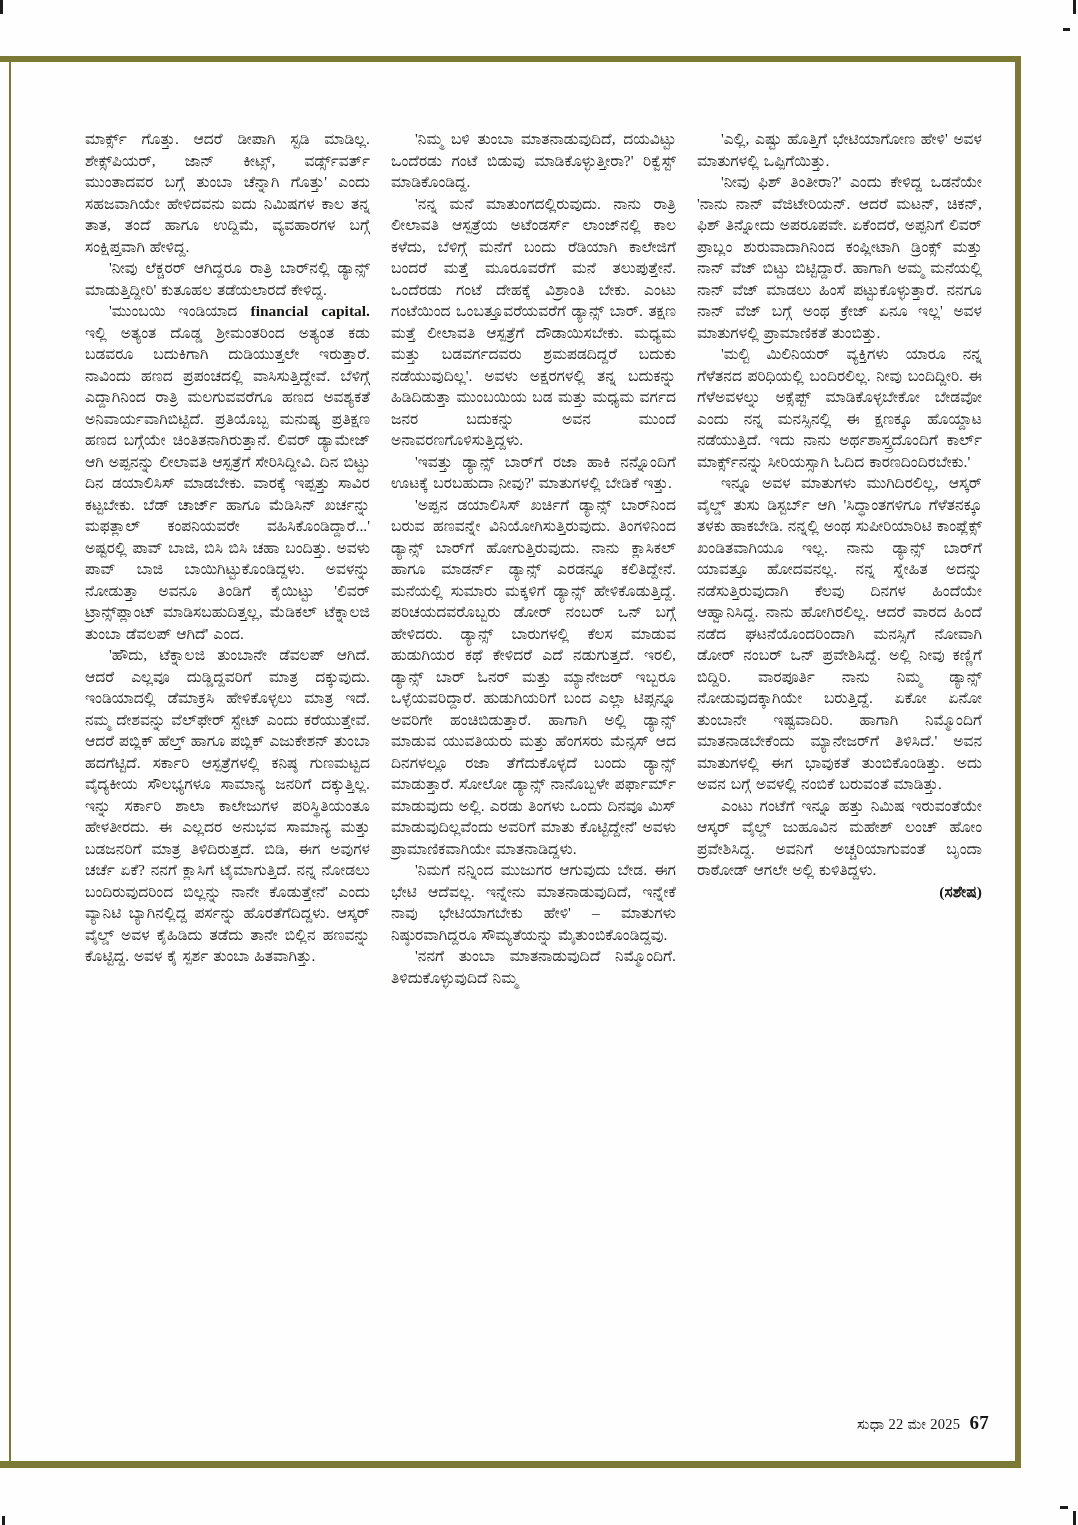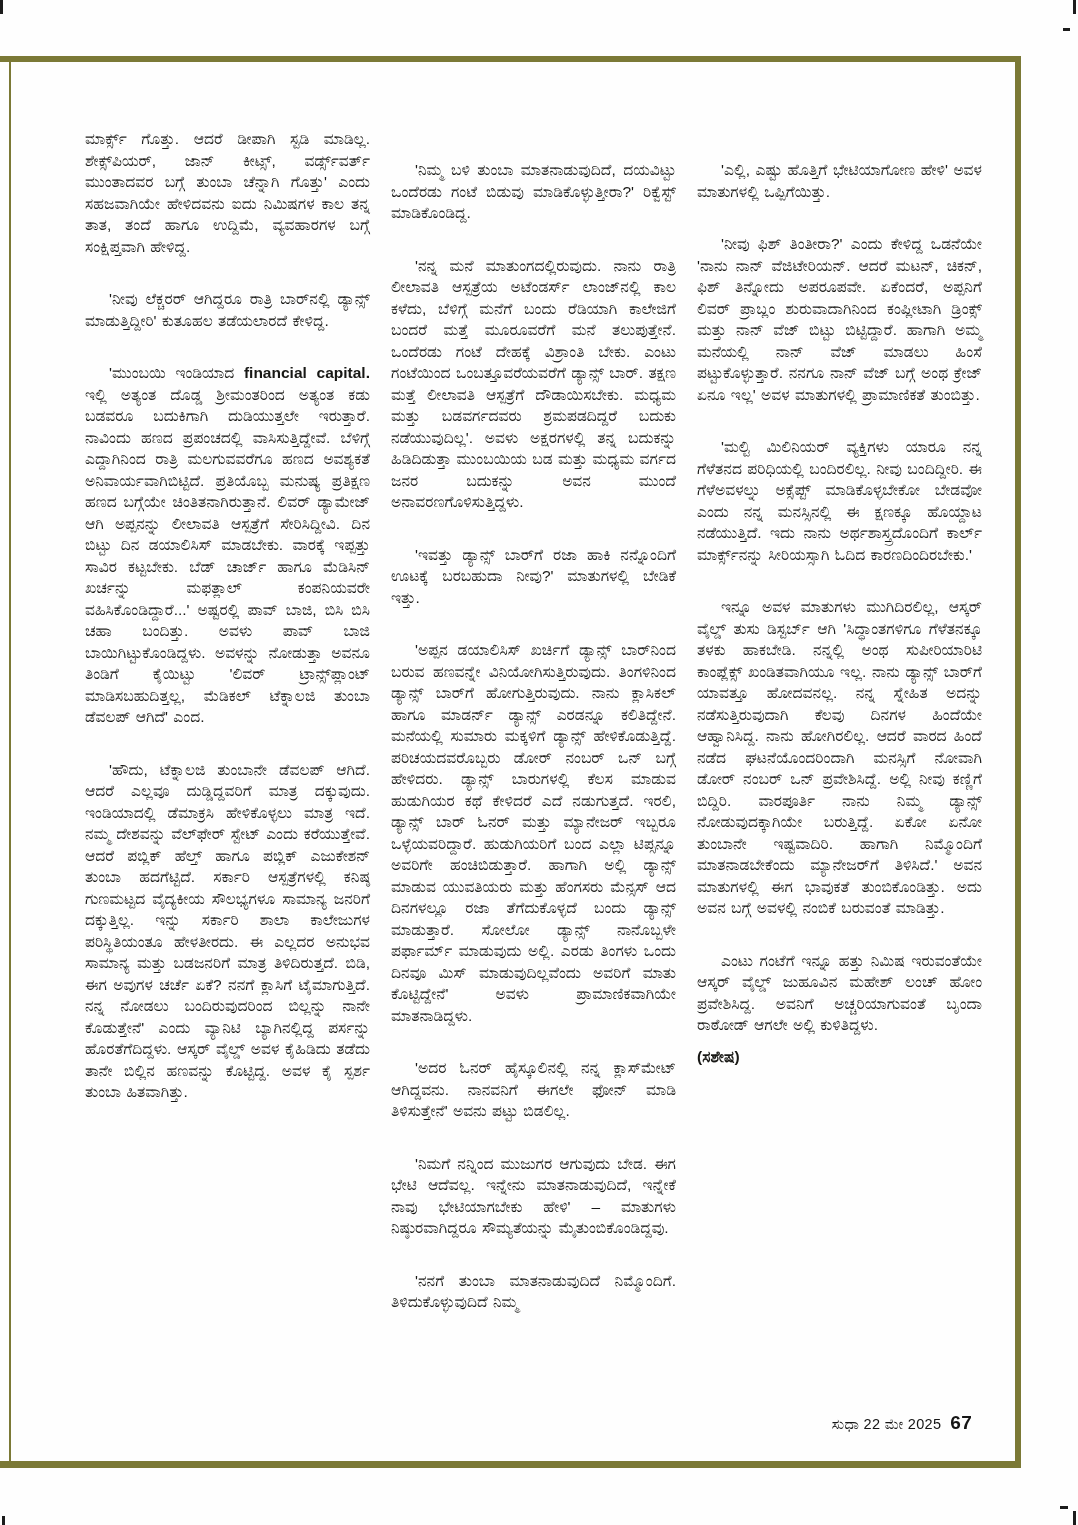--- a/index.html
+++ b/index.html
@@ -1,21 +1,21 @@
 <!DOCTYPE html>
 <html><head>
 <meta charset="utf-8">
 <style>
   html,body{margin:0;padding:0;background:#ffffff;}
   .sheet{
     position:relative;
     width:1078px;height:1525px;
     background:#fefefe;
     overflow:hidden;
-    font-family:Liberation Sans, sans-serif;
+    font-family:Liberation Serif, serif;
     color:#181815;
   }
   
   .border-top{position:absolute;left:0;top:56px;width:1021px;height:6px;}
   .border-right{position:absolute;left:1015px;top:56px;width:6px;height:1412px;}
   .border-bottom{position:absolute;left:0;top:1461px;width:1021px;height:7px;}
   .border-left{position:absolute;left:9px;top:56px;width:2px;height:1412px;}
   
   .mark{position:absolute;background:#1c1c1c;}
   .mark.tl{left:0;top:0;width:3px;height:14px;}
@@ -31,26 +31,26 @@
   }
   .col{width:285px;flex:0 0 285px;}
   .para{
     margin:0;
     font-size:15.5px;
     line-height:21.5px;
     text-align:justify;
     text-justify:inter-word;
     word-spacing:1px;
   }
-  .para.indent{text-indent:24px;margin-top:31px;}
-  .para.right{font-weight:bold;margin-top:10px;}
+  .para.indent{text-indent:24px;}
+  .para.right{text-align:right;font-weight:bold;}
 
   .footer{
     position:absolute;
-    top:1412px;right:106px;
+    top:1412px;right:89px;
     font-size:14.5px;
     letter-spacing:.3px;
     color:#151515;
     display:flex;align-items:baseline;gap:9px;
   }
   .footer .pageno{font-weight:bold;font-size:19px;}
 </style>
 </head>
 <body>
 
@@ -73,21 +73,20 @@
         <p class="para"><span>ಮಾರ್ಕ್ಸ್ ಗೊತ್ತು. ಆದರೆ ಡೀಪಾಗಿ ಸ್ಟಡಿ ಮಾಡಿಲ್ಲ. ಶೇಕ್ಸ್‌ಪಿಯರ್, ಜಾನ್ ಕೀಟ್ಸ್, ವರ್ಡ್ಸ್‌ವರ್ತ್ ಮುಂತಾದವರ ಬಗ್ಗೆ ತುಂಬಾ ಚೆನ್ನಾಗಿ ಗೊತ್ತು' ಎಂದು ಸಹಜವಾಗಿಯೇ ಹೇಳಿದವನು ಐದು ನಿಮಿಷಗಳ ಕಾಲ ತನ್ನ ತಾತ, ತಂದೆ ಹಾಗೂ ಉದ್ದಿಮೆ, ವ್ಯವಹಾರಗಳ ಬಗ್ಗೆ ಸಂಕ್ಷಿಪ್ತವಾಗಿ ಹೇಳಿದ್ದ.</span></p>
         <p class="para indent"><span>'ನೀವು ಲೆಕ್ಚರರ್ ಆಗಿದ್ದರೂ ರಾತ್ರಿ ಬಾರ್‌ನಲ್ಲಿ ಡ್ಯಾನ್ಸ್ ಮಾಡುತ್ತಿದ್ದೀರಿ' ಕುತೂಹಲ ತಡೆಯಲಾರದೆ ಕೇಳಿದ್ದ.</span></p>
         <p class="para indent"><span>'ಮುಂಬಯಿ ಇಂಡಿಯಾದ </span><span style="font-weight: bold;">financial capital.</span><span> ಇಲ್ಲಿ ಅತ್ಯಂತ ದೊಡ್ಡ ಶ್ರೀಮಂತರಿಂದ ಅತ್ಯಂತ ಕಡು ಬಡವರೂ ಬದುಕಿಗಾಗಿ ದುಡಿಯುತ್ತಲೇ ಇರುತ್ತಾರೆ. ನಾವಿಂದು ಹಣದ ಪ್ರಪಂಚದಲ್ಲಿ ವಾಸಿಸುತ್ತಿದ್ದೇವೆ. ಬೆಳಿಗ್ಗೆ ಎದ್ದಾಗಿನಿಂದ ರಾತ್ರಿ ಮಲಗುವವರೆಗೂ ಹಣದ ಅವಶ್ಯಕತೆ ಅನಿವಾರ್ಯವಾಗಿಬಿಟ್ಟಿದೆ. ಪ್ರತಿಯೊಬ್ಬ ಮನುಷ್ಯ ಪ್ರತಿಕ್ಷಣ ಹಣದ ಬಗ್ಗೆಯೇ ಚಿಂತಿತನಾಗಿರುತ್ತಾನೆ. ಲಿವರ್ ಡ್ಯಾಮೇಜ್ ಆಗಿ ಅಪ್ಪನನ್ನು ಲೀಲಾವತಿ ಆಸ್ಪತ್ರೆಗೆ ಸೇರಿಸಿದ್ದೀವಿ. ದಿನ ಬಿಟ್ಟು ದಿನ ಡಯಾಲಿಸಿಸ್ ಮಾಡಬೇಕು. ವಾರಕ್ಕೆ ಇಪ್ಪತ್ತು ಸಾವಿರ ಕಟ್ಟಬೇಕು. ಬೆಡ್ ಚಾರ್ಜ್ ಹಾಗೂ ಮೆಡಿಸಿನ್ ಖರ್ಚನ್ನು ಮಫತ್ಲಾಲ್ ಕಂಪನಿಯವರೇ ವಹಿಸಿಕೊಂಡಿದ್ದಾರೆ...' ಅಷ್ಟರಲ್ಲಿ ಪಾವ್ ಬಾಜಿ, ಬಿಸಿ ಬಿಸಿ ಚಹಾ ಬಂದಿತ್ತು. ಅವಳು ಪಾವ್ ಬಾಜಿ ಬಾಯಿಗಿಟ್ಟುಕೊಂಡಿದ್ದಳು. ಅವಳನ್ನು ನೋಡುತ್ತಾ ಅವನೂ ತಿಂಡಿಗೆ ಕೈಯಿಟ್ಟು 'ಲಿವರ್ ಟ್ರಾನ್ಸ್‌ಪ್ಲಾಂಟ್ ಮಾಡಿಸಬಹುದಿತ್ತಲ್ಲ, ಮೆಡಿಕಲ್ ಟೆಕ್ನಾಲಜಿ ತುಂಬಾ ಡೆವಲಪ್ ಆಗಿದೆ' ಎಂದ.</span></p>
         <p class="para indent"><span>'ಹೌದು, ಟೆಕ್ನಾಲಜಿ ತುಂಬಾನೇ ಡೆವಲಪ್ ಆಗಿದೆ. ಆದರೆ ಎಲ್ಲವೂ ದುಡ್ಡಿದ್ದವರಿಗೆ ಮಾತ್ರ ದಕ್ಕುವುದು. ಇಂಡಿಯಾದಲ್ಲಿ ಡೆಮಾಕ್ರಸಿ ಹೇಳಿಕೊಳ್ಳಲು ಮಾತ್ರ ಇದೆ. ನಮ್ಮ ದೇಶವನ್ನು ವೆಲ್‌ಫೇರ್ ಸ್ಟೇಟ್ ಎಂದು ಕರೆಯುತ್ತೇವೆ. ಆದರೆ ಪಬ್ಲಿಕ್ ಹೆಲ್ತ್ ಹಾಗೂ ಪಬ್ಲಿಕ್ ಎಜುಕೇಶನ್ ತುಂಬಾ ಹದಗೆಟ್ಟಿದೆ. ಸರ್ಕಾರಿ ಆಸ್ಪತ್ರೆಗಳಲ್ಲಿ ಕನಿಷ್ಠ ಗುಣಮಟ್ಟದ ವೈದ್ಯಕೀಯ ಸೌಲಭ್ಯಗಳೂ ಸಾಮಾನ್ಯ ಜನರಿಗೆ ದಕ್ಕುತ್ತಿಲ್ಲ. ಇನ್ನು ಸರ್ಕಾರಿ ಶಾಲಾ ಕಾಲೇಜುಗಳ ಪರಿಸ್ಥಿತಿಯಂತೂ ಹೇಳತೀರದು. ಈ ಎಲ್ಲದರ ಅನುಭವ ಸಾಮಾನ್ಯ ಮತ್ತು ಬಡಜನರಿಗೆ ಮಾತ್ರ ತಿಳಿದಿರುತ್ತದೆ. ಬಿಡಿ, ಈಗ ಅವುಗಳ ಚರ್ಚೆ ಏಕೆ? ನನಗೆ ಕ್ಲಾಸಿಗೆ ಟೈಮಾಗುತ್ತಿದೆ. ನನ್ನ ನೋಡಲು ಬಂದಿರುವುದರಿಂದ ಬಿಲ್ಲನ್ನು ನಾನೇ ಕೊಡುತ್ತೇನೆ' ಎಂದು ವ್ಯಾನಿಟಿ ಬ್ಯಾಗಿನಲ್ಲಿದ್ದ ಪರ್ಸನ್ನು ಹೊರತೆಗೆದಿದ್ದಳು. ಆಸ್ಕರ್ ವೈಲ್ಡ್ ಅವಳ ಕೈಹಿಡಿದು ತಡೆದು ತಾನೇ ಬಿಲ್ಲಿನ ಹಣವನ್ನು ಕೊಟ್ಟಿದ್ದ. ಅವಳ ಕೈ ಸ್ಪರ್ಶ ತುಂಬಾ ಹಿತವಾಗಿತ್ತು.</span></p>
       </div>
     <div class="col">
         <p class="para indent"><span>'ನಿಮ್ಮ ಬಳಿ ತುಂಬಾ ಮಾತನಾಡುವುದಿದೆ, ದಯವಿಟ್ಟು ಒಂದೆರಡು ಗಂಟೆ ಬಿಡುವು ಮಾಡಿಕೊಳ್ಳುತ್ತೀರಾ?' ರಿಕ್ವೆಸ್ಟ್ ಮಾಡಿಕೊಂಡಿದ್ದ.</span></p>
         <p class="para indent"><span>'ನನ್ನ ಮನೆ ಮಾತುಂಗದಲ್ಲಿರುವುದು. ನಾನು ರಾತ್ರಿ ಲೀಲಾವತಿ ಆಸ್ಪತ್ರೆಯ ಅಟೆಂಡರ್ಸ್ ಲಾಂಜ್‌ನಲ್ಲಿ ಕಾಲ ಕಳೆದು, ಬೆಳಿಗ್ಗೆ ಮನೆಗೆ ಬಂದು ರೆಡಿಯಾಗಿ ಕಾಲೇಜಿಗೆ ಬಂದರೆ ಮತ್ತೆ ಮೂರೂವರೆಗೆ ಮನೆ ತಲುಪುತ್ತೇನೆ. ಒಂದೆರಡು ಗಂಟೆ ದೇಹಕ್ಕೆ ವಿಶ್ರಾಂತಿ ಬೇಕು. ಎಂಟು ಗಂಟೆಯಿಂದ ಒಂಬತ್ತೂವರೆಯವರೆಗೆ ಡ್ಯಾನ್ಸ್ ಬಾರ್. ತಕ್ಷಣ ಮತ್ತೆ ಲೀಲಾವತಿ ಆಸ್ಪತ್ರೆಗೆ ದೌಡಾಯಿಸಬೇಕು. ಮಧ್ಯಮ ಮತ್ತು ಬಡವರ್ಗದವರು ಶ್ರಮಪಡದಿದ್ದರೆ ಬದುಕು ನಡೆಯುವುದಿಲ್ಲ'. ಅವಳು ಅಕ್ಷರಗಳಲ್ಲಿ ತನ್ನ ಬದುಕನ್ನು ಹಿಡಿದಿಡುತ್ತಾ ಮುಂಬಯಿಯ ಬಡ ಮತ್ತು ಮಧ್ಯಮ ವರ್ಗದ ಜನರ ಬದುಕನ್ನು ಅವನ ಮುಂದೆ ಅನಾವರಣಗೊಳಿಸುತ್ತಿದ್ದಳು.</span></p>
         <p class="para indent"><span>'ಇವತ್ತು ಡ್ಯಾನ್ಸ್ ಬಾರ್‌ಗೆ ರಜಾ ಹಾಕಿ ನನ್ನೊಂದಿಗೆ ಊಟಕ್ಕೆ ಬರಬಹುದಾ ನೀವು?' ಮಾತುಗಳಲ್ಲಿ ಬೇಡಿಕೆ ಇತ್ತು.</span></p>
         <p class="para indent"><span>'ಅಪ್ಪನ ಡಯಾಲಿಸಿಸ್ ಖರ್ಚಿಗೆ ಡ್ಯಾನ್ಸ್ ಬಾರ್‌ನಿಂದ ಬರುವ ಹಣವನ್ನೇ ವಿನಿಯೋಗಿಸುತ್ತಿರುವುದು. ತಿಂಗಳಿನಿಂದ ಡ್ಯಾನ್ಸ್ ಬಾರ್‌ಗೆ ಹೋಗುತ್ತಿರುವುದು. ನಾನು ಕ್ಲಾಸಿಕಲ್ ಹಾಗೂ ಮಾಡರ್ನ್ ಡ್ಯಾನ್ಸ್ ಎರಡನ್ನೂ ಕಲಿತಿದ್ದೇನೆ. ಮನೆಯಲ್ಲಿ ಸುಮಾರು ಮಕ್ಕಳಿಗೆ ಡ್ಯಾನ್ಸ್ ಹೇಳಿಕೊಡುತ್ತಿದ್ದೆ. ಪರಿಚಯದವರೊಬ್ಬರು ಡೋರ್ ನಂಬರ್ ಒನ್ ಬಗ್ಗೆ ಹೇಳಿದರು. ಡ್ಯಾನ್ಸ್ ಬಾರುಗಳಲ್ಲಿ ಕೆಲಸ ಮಾಡುವ ಹುಡುಗಿಯರ ಕಥೆ ಕೇಳಿದರೆ ಎದೆ ನಡುಗುತ್ತದೆ. ಇರಲಿ, ಡ್ಯಾನ್ಸ್ ಬಾರ್ ಓನರ್ ಮತ್ತು ಮ್ಯಾನೇಜರ್ ಇಬ್ಬರೂ ಒಳ್ಳೆಯವರಿದ್ದಾರೆ. ಹುಡುಗಿಯರಿಗೆ ಬಂದ ಎಲ್ಲಾ ಟಿಪ್ಸನ್ನೂ ಅವರಿಗೇ ಹಂಚಿಬಿಡುತ್ತಾರೆ. ಹಾಗಾಗಿ ಅಲ್ಲಿ ಡ್ಯಾನ್ಸ್ ಮಾಡುವ ಯುವತಿಯರು ಮತ್ತು ಹೆಂಗಸರು ಮೆನ್ಸಸ್ ಆದ ದಿನಗಳಲ್ಲೂ ರಜಾ ತೆಗೆದುಕೊಳ್ಳದೆ ಬಂದು ಡ್ಯಾನ್ಸ್ ಮಾಡುತ್ತಾರೆ. ಸೋಲೋ ಡ್ಯಾನ್ಸ್ ನಾನೊಬ್ಬಳೇ ಪರ್ಫಾರ್ಮ್ ಮಾಡುವುದು ಅಲ್ಲಿ. ಎರಡು ತಿಂಗಳು ಒಂದು ದಿನವೂ ಮಿಸ್ ಮಾಡುವುದಿಲ್ಲವೆಂದು ಅವರಿಗೆ ಮಾತು ಕೊಟ್ಟಿದ್ದೇನೆ' ಅವಳು ಪ್ರಾಮಾಣಿಕವಾಗಿಯೇ ಮಾತನಾಡಿದ್ದಳು.</span></p>
-        <p class="para indent"><span>'ಅದರ ಓನರ್ ಹೈಸ್ಕೂಲಿನಲ್ಲಿ ನನ್ನ ಕ್ಲಾಸ್‌ಮೇಟ್ ಆಗಿದ್ದವನು. ನಾನವನಿಗೆ ಈಗಲೇ ಫೋನ್ ಮಾಡಿ ತಿಳಿಸುತ್ತೇನೆ' ಅವನು ಪಟ್ಟು ಬಿಡಲಿಲ್ಲ.</span></p>
         <p class="para indent"><span>'ನಿಮಗೆ ನನ್ನಿಂದ ಮುಜುಗರ ಆಗುವುದು ಬೇಡ. ಈಗ ಭೇಟಿ ಆದೆವಲ್ಲ. ಇನ್ನೇನು ಮಾತನಾಡುವುದಿದೆ, ಇನ್ನೇಕೆ ನಾವು ಭೇಟಿಯಾಗಬೇಕು ಹೇಳಿ' – ಮಾತುಗಳು ನಿಷ್ಠುರವಾಗಿದ್ದರೂ ಸೌಮ್ಯತೆಯನ್ನು ಮೈತುಂಬಿಕೊಂಡಿದ್ದವು.</span></p>
         <p class="para indent"><span>'ನನಗೆ ತುಂಬಾ ಮಾತನಾಡುವುದಿದೆ ನಿಮ್ಮೊಂದಿಗೆ. ತಿಳಿದುಕೊಳ್ಳುವುದಿದೆ ನಿಮ್ಮ</span></p>
       </div>
     <div class="col">
         <p class="para indent"><span>'ಎಲ್ಲಿ, ಎಷ್ಟು ಹೊತ್ತಿಗೆ ಭೇಟಿಯಾಗೋಣ ಹೇಳಿ' ಅವಳ ಮಾತುಗಳಲ್ಲಿ ಒಪ್ಪಿಗೆಯಿತ್ತು.</span></p>
         <p class="para indent"><span>'ನೀವು ಫಿಶ್ ತಿಂತೀರಾ?' ಎಂದು ಕೇಳಿದ್ದ ಒಡನೆಯೇ 'ನಾನು ನಾನ್ ವೆಜಿಟೇರಿಯನ್. ಆದರೆ ಮಟನ್, ಚಿಕನ್, ಫಿಶ್ ತಿನ್ನೋದು ಅಪರೂಪವೇ. ಏಕೆಂದರೆ, ಅಪ್ಪನಿಗೆ ಲಿವರ್ ಪ್ರಾಬ್ಲಂ ಶುರುವಾದಾಗಿನಿಂದ ಕಂಪ್ಲೀಟಾಗಿ ಡ್ರಿಂಕ್ಸ್ ಮತ್ತು ನಾನ್ ವೆಜ್ ಬಿಟ್ಟು ಬಿಟ್ಟಿದ್ದಾರೆ. ಹಾಗಾಗಿ ಅಮ್ಮ ಮನೆಯಲ್ಲಿ ನಾನ್ ವೆಜ್ ಮಾಡಲು ಹಿಂಸೆ ಪಟ್ಟುಕೊಳ್ಳುತ್ತಾರೆ. ನನಗೂ ನಾನ್ ವೆಜ್ ಬಗ್ಗೆ ಅಂಥ ಕ್ರೇಜ್ ಏನೂ ಇಲ್ಲ' ಅವಳ ಮಾತುಗಳಲ್ಲಿ ಪ್ರಾಮಾಣಿಕತೆ ತುಂಬಿತ್ತು.</span></p>
         <p class="para indent"><span>'ಮಲ್ಟಿ ಮಿಲಿನಿಯರ್ ವ್ಯಕ್ತಿಗಳು ಯಾರೂ ನನ್ನ ಗೆಳೆತನದ ಪರಿಧಿಯಲ್ಲಿ ಬಂದಿರಲಿಲ್ಲ. ನೀವು ಬಂದಿದ್ದೀರಿ. ಈ ಗೆಳೆಅವಳಲ್ನು ಅಕ್ಸೆಪ್ಟ್ ಮಾಡಿಕೊಳ್ಳಬೇಕೋ ಬೇಡವೋ ಎಂದು ನನ್ನ ಮನಸ್ಸಿನಲ್ಲಿ ಈ ಕ್ಷಣಕ್ಕೂ ಹೊಯ್ದಾಟ ನಡೆಯುತ್ತಿದೆ. ಇದು ನಾನು ಅರ್ಥಶಾಸ್ತ್ರದೊಂದಿಗೆ ಕಾರ್ಲ್ ಮಾರ್ಕ್ಸ್‌ನನ್ನು ಸೀರಿಯಸ್ಸಾಗಿ ಓದಿದ ಕಾರಣದಿಂದಿರಬೇಕು.'</span></p>
         <p class="para indent"><span>ಇನ್ನೂ ಅವಳ ಮಾತುಗಳು ಮುಗಿದಿರಲಿಲ್ಲ, ಆಸ್ಕರ್ ವೈಲ್ಡ್ ತುಸು ಡಿಸ್ಟರ್ಬ್ ಆಗಿ 'ಸಿದ್ಧಾಂತಗಳಿಗೂ ಗೆಳೆತನಕ್ಕೂ ತಳಕು ಹಾಕಬೇಡಿ. ನನ್ನಲ್ಲಿ ಅಂಥ ಸುಪೀರಿಯಾರಿಟಿ ಕಾಂಪ್ಲೆಕ್ಸ್ ಖಂಡಿತವಾಗಿಯೂ ಇಲ್ಲ. ನಾನು ಡ್ಯಾನ್ಸ್ ಬಾರ್‌ಗೆ ಯಾವತ್ತೂ ಹೋದವನಲ್ಲ. ನನ್ನ ಸ್ನೇಹಿತ ಅದನ್ನು ನಡೆಸುತ್ತಿರುವುದಾಗಿ ಕೆಲವು ದಿನಗಳ ಹಿಂದೆಯೇ ಆಹ್ವಾನಿಸಿದ್ದ. ನಾನು ಹೋಗಿರಲಿಲ್ಲ. ಆದರೆ ವಾರದ ಹಿಂದೆ ನಡೆದ ಘಟನೆಯೊಂದರಿಂದಾಗಿ ಮನಸ್ಸಿಗೆ ನೋವಾಗಿ ಡೋರ್ ನಂಬರ್ ಒನ್ ಪ್ರವೇಶಿಸಿದ್ದೆ. ಅಲ್ಲಿ ನೀವು ಕಣ್ಣಿಗೆ ಬಿದ್ದಿರಿ. ವಾರಪೂರ್ತಿ ನಾನು ನಿಮ್ಮ ಡ್ಯಾನ್ಸ್ ನೋಡುವುದಕ್ಕಾಗಿಯೇ ಬರುತ್ತಿದ್ದೆ. ಏಕೋ ಏನೋ ತುಂಬಾನೇ ಇಷ್ಟವಾದಿರಿ. ಹಾಗಾಗಿ ನಿಮ್ಮೊಂದಿಗೆ ಮಾತನಾಡಬೇಕೆಂದು ಮ್ಯಾನೇಜರ್‌ಗೆ ತಿಳಿಸಿದೆ.' ಅವನ ಮಾತುಗಳಲ್ಲಿ ಈಗ ಭಾವುಕತೆ ತುಂಬಿಕೊಂಡಿತ್ತು. ಅದು ಅವನ ಬಗ್ಗೆ ಅವಳಲ್ಲಿ ನಂಬಿಕೆ ಬರುವಂತೆ ಮಾಡಿತ್ತು.</span></p>
         <p class="para indent"><span>ಎಂಟು ಗಂಟೆಗೆ ಇನ್ನೂ ಹತ್ತು ನಿಮಿಷ ಇರುವಂತೆಯೇ ಆಸ್ಕರ್ ವೈಲ್ಡ್ ಜುಹೂವಿನ ಮಹೇಶ್ ಲಂಚ್ ಹೋಂ ಪ್ರವೇಶಿಸಿದ್ದ. ಅವನಿಗೆ ಅಚ್ಚರಿಯಾಗುವಂತೆ ಬೃಂದಾ ರಾಠೋಡ್ ಆಗಲೇ ಅಲ್ಲಿ ಕುಳಿತಿದ್ದಳು.</span></p>
         <p class="para right"><span>(ಸಶೇಷ)</span></p>

